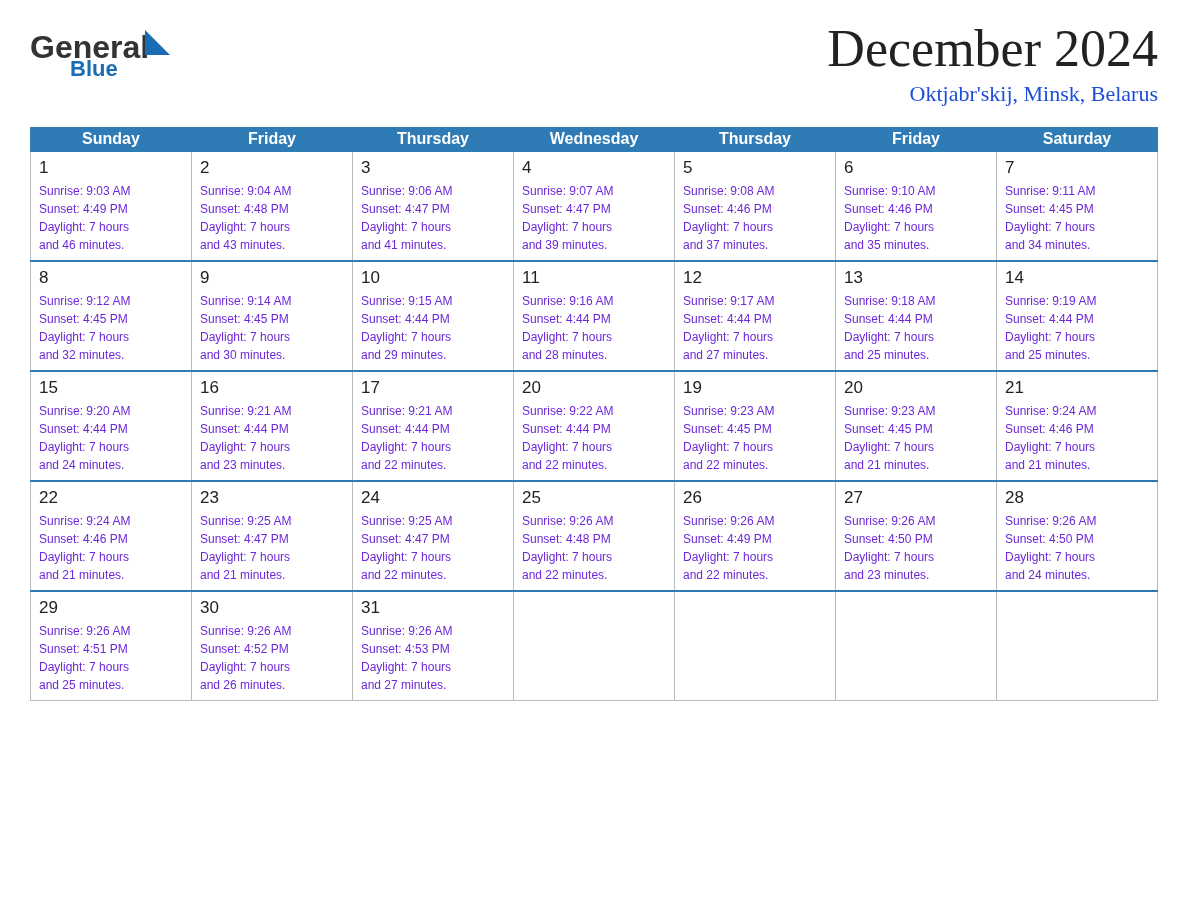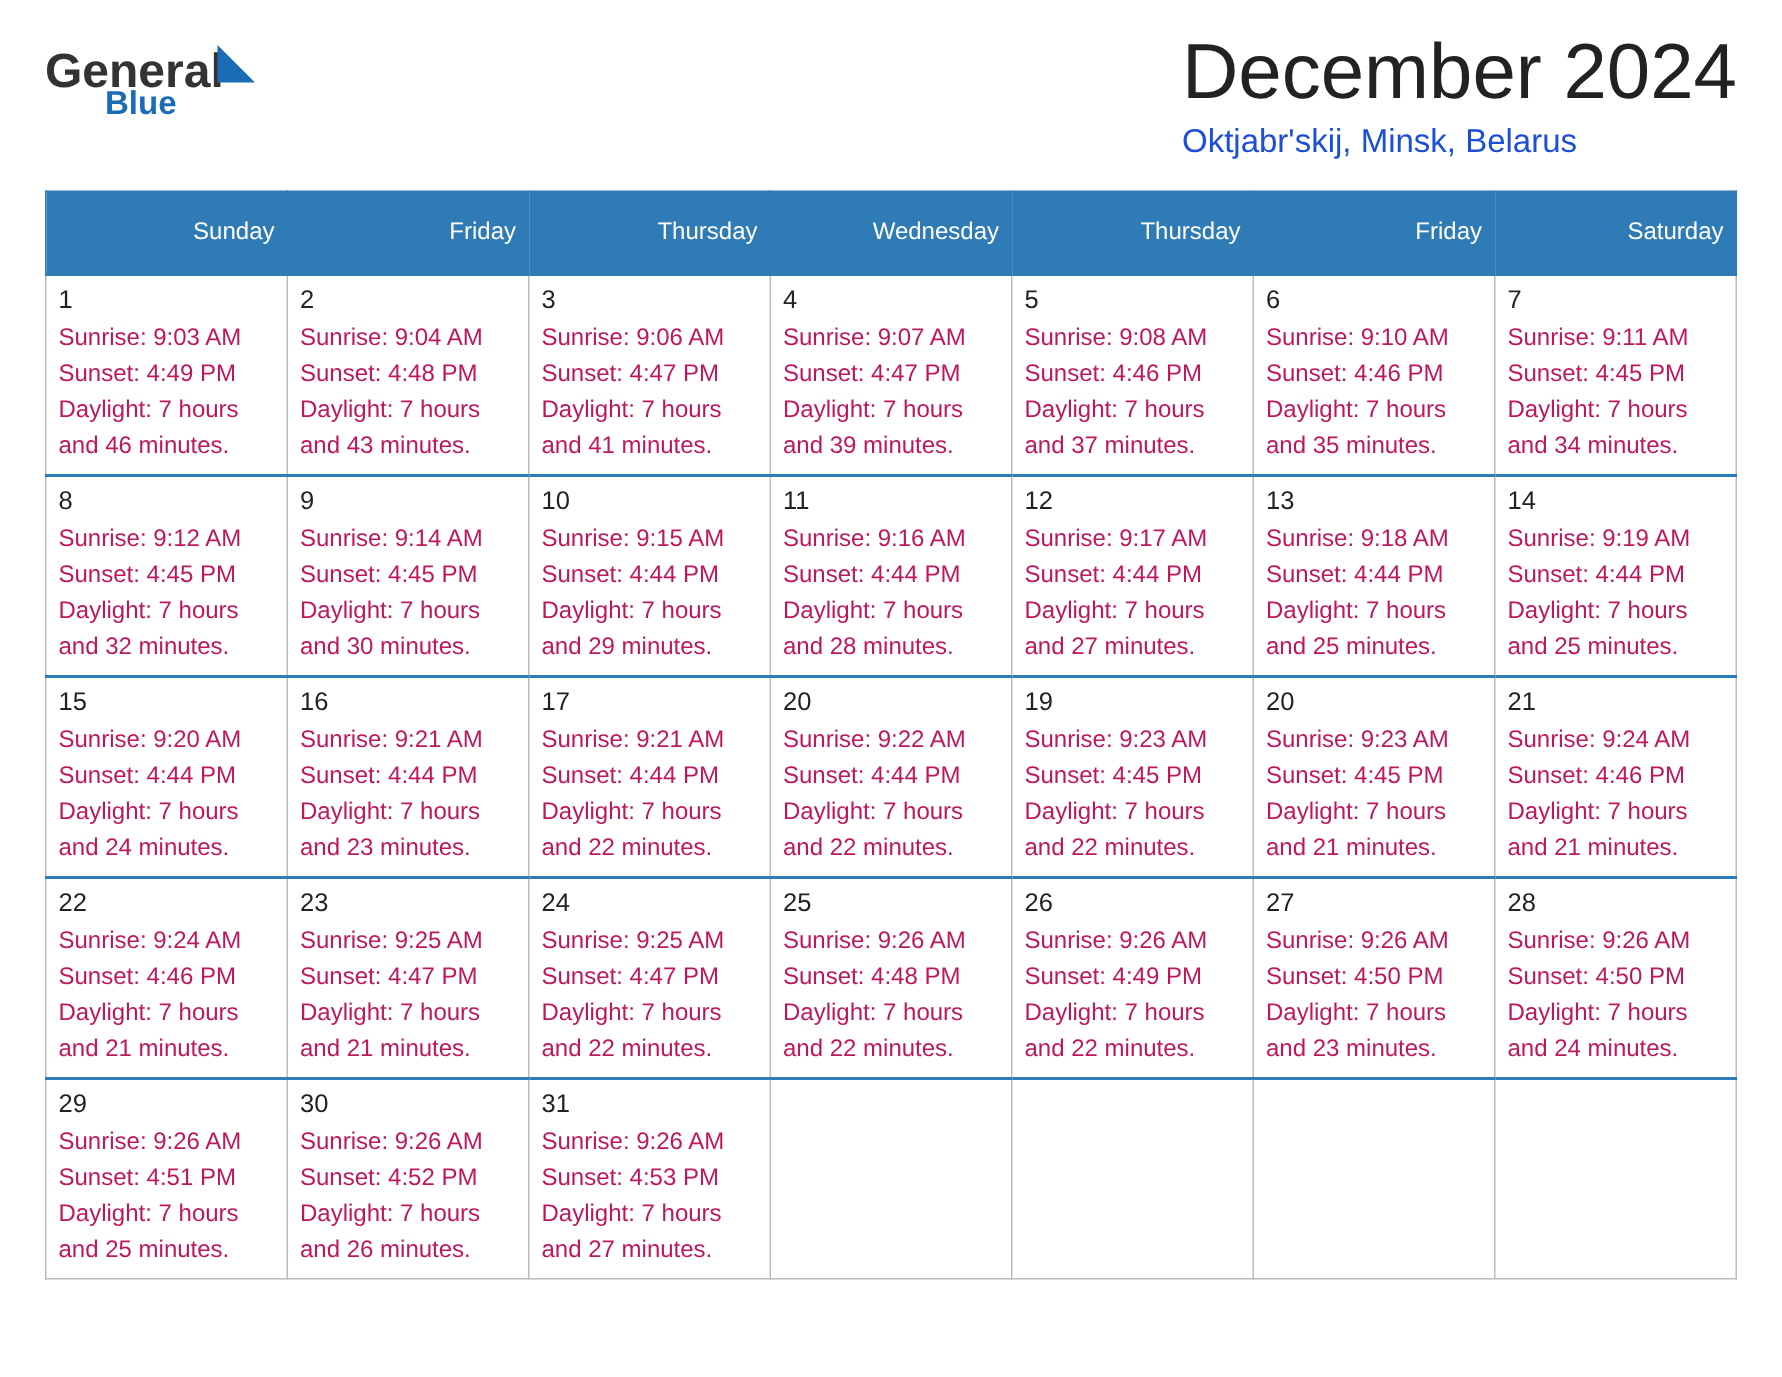--- a/index.html
+++ b/index.html
@@ -24,45 +24,46 @@
     }
     .logo-text {
       font-size: 28px;
       font-weight: bold;
       color: #333;
       display: flex;
       align-items: center;
       gap: 2px;
     }
     .title-section {
-      text-align: left;
+      text-align: right;
+      font-family: Liberation Serif, serif;
     }
     .month-title {
       font-size: 52px;
       font-weight: normal;
       color: #222;
       line-height: 1.1;
     }
     .location {
       font-size: 22px;
       color: #1d4ed8;
       margin-top: 4px;
     }
     .calendar {
       width: 100%;
       border-collapse: collapse;
       border: 1px solid #999;
     }
     .calendar th {
       background-color: #2e7bb5;
       color: white;
-      padding: 18px 8px;
-      text-align: right;
+      padding: 2px 8px;
+      text-align: center;
       font-size: 16px;
-      font-weight: normal;
+      font-weight: bold;
       border: 1px solid #2e7bb5;
     }
     .calendar td {
       vertical-align: top;
       padding: 6px 8px;
       border: 1px solid #bbb;
       width: 14.28%;
       min-height: 110px;
       font-size: 13px;
       color: #333;
@@ -74,23 +75,23 @@
       border-top: 2px solid #2e7bb5;
     }
     .day-number {
       font-size: 17px;
       font-weight: normal;
       color: #222;
       display: block;
       margin-bottom: 4px;
     }
     .day-info {
-      font-size: 16px;
+      font-size: 12px;
       line-height: 1.5;
-      color: #be185d;
+      color: #6d28d9;
     }
     .empty-cell {
       background: #fff;
     }
   </style>
 </head>
 <body>
 
 <div class="header">
   <div class="logo">

